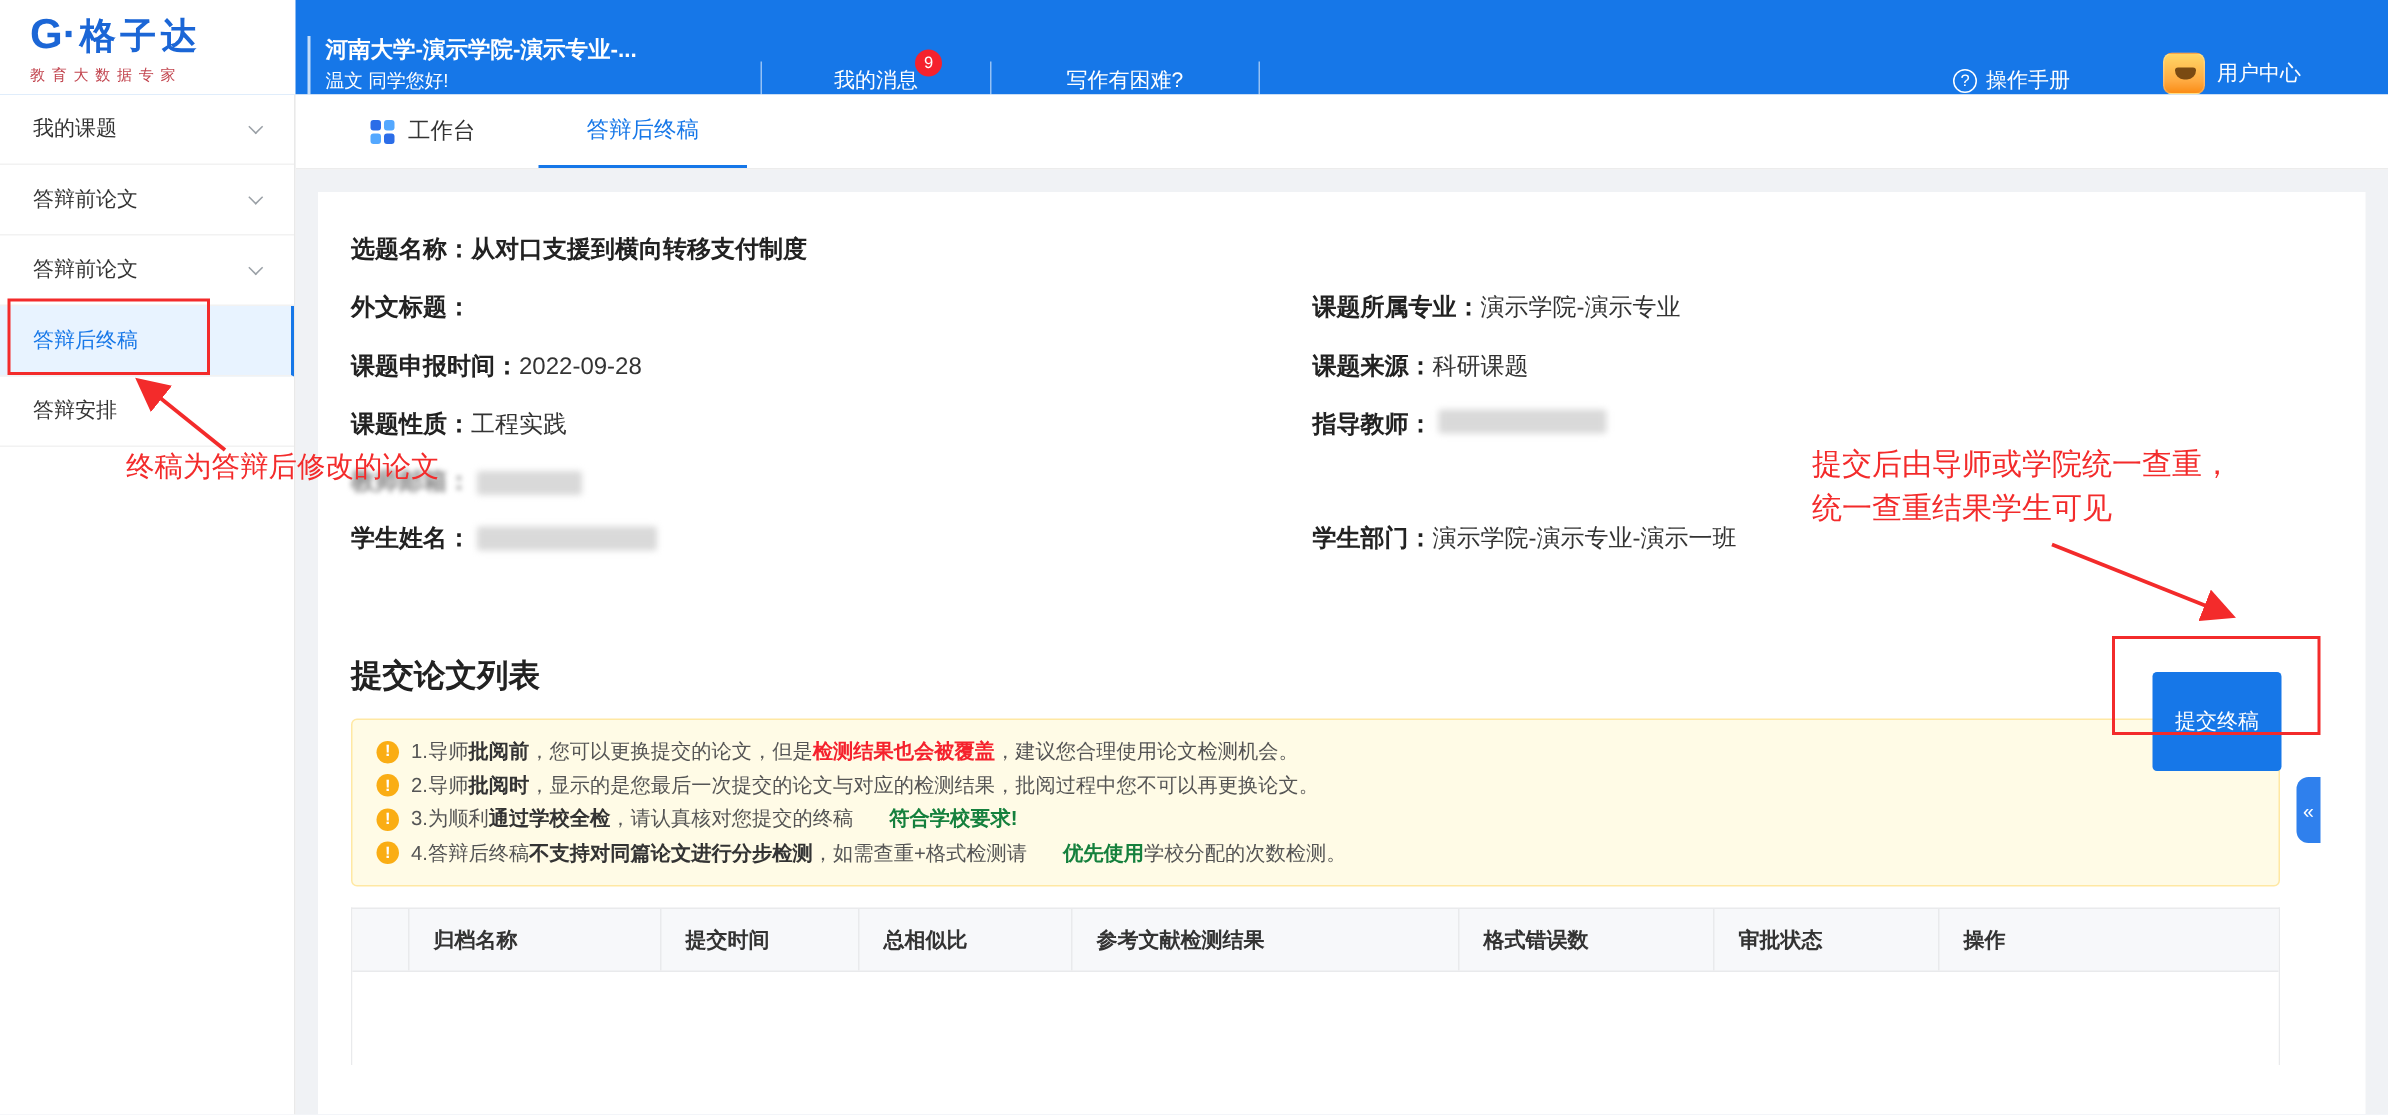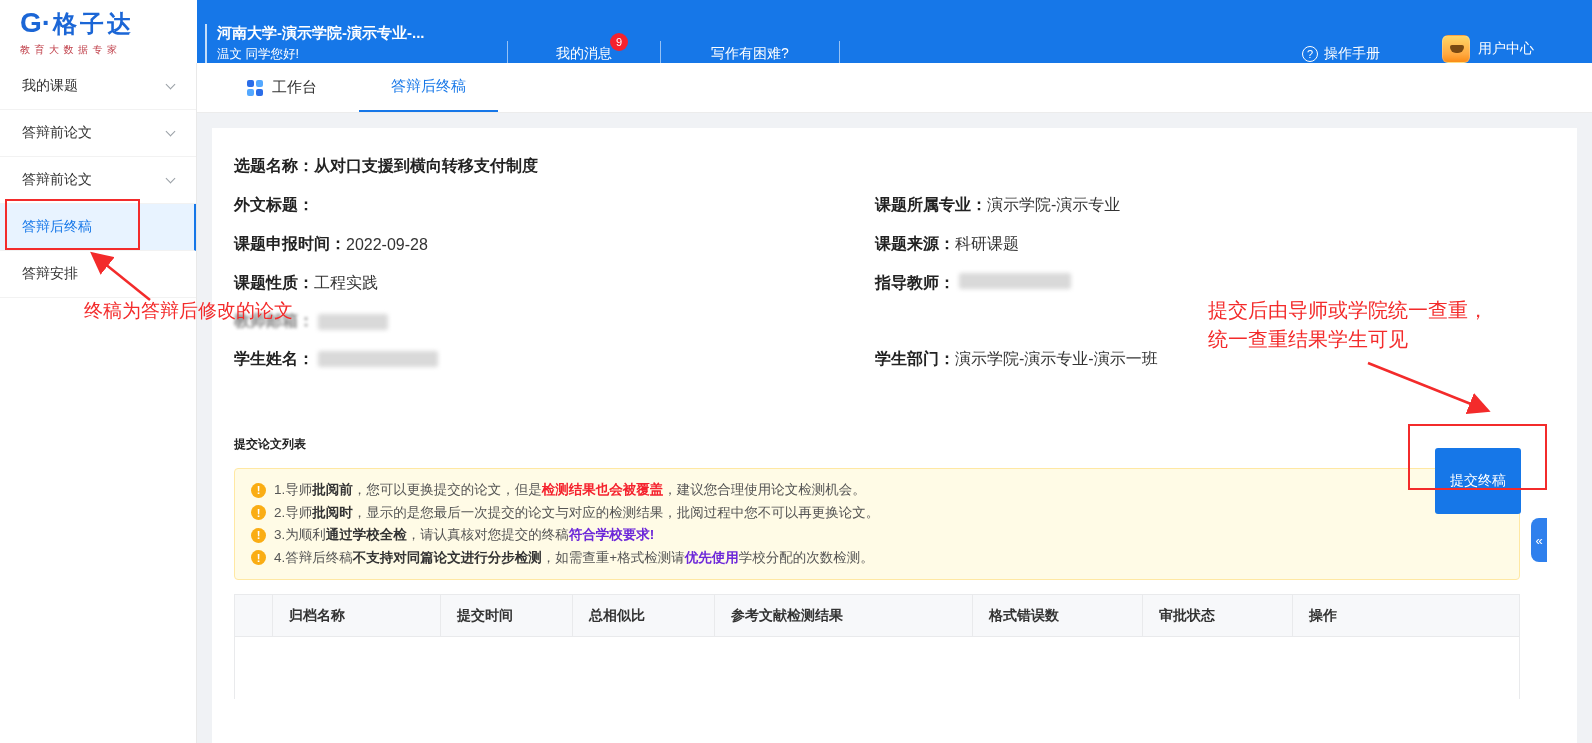--- a/index.html
+++ b/index.html
@@ -78,31 +78,31 @@
     filter:blur(2px); border-radius:2px; margin-left:4px; }
   .redacted-sm { width:70px; }
   .redacted-student { width:120px; }
   .blurred { filter:blur(1.6px); color:#8a8a8a; }
 
   
   .submit-btn { position:absolute; top:320px; right:56px; background:#1677e8; color:#fff; border:none;
     border-radius:3px; font-size:14px; padding:24px 15px; cursor:pointer;
     font-family:"Liberation Sans","DejaVu Sans",sans-serif; }
 
-  .section-title { margin-top:58px; font-size:12px; color:#222; font-weight:bold; }
+  .section-title { margin-top:58px; font-size:21px; color:#222; font-weight:bold; }
 
   
   .notice-box { width:1286px; background:#fffbe6; border:1px solid #ffe8a3; border-radius:4px;
     padding:10px 16px; margin-top:15px; }
   .notice-line { display:flex; align-items:center; gap:8px; font-size:13.5px; color:#555; height:22.5px; }
   .nicon { width:15px; height:15px; border-radius:50%; background:#faad14; color:#fff; font-size:11px;
     font-weight:bold; display:flex; align-items:center; justify-content:center; flex:none; }
   .seg-b { font-weight:bold; color:#333; }
   .seg-br { font-weight:bold; color:#f5222d; }
-  .seg-bo { font-weight:bold; color:#6d28d9; }
+  .seg-bo { font-weight:bold; color:#15803d;margin-left:24px; }
 
   
   .ptable { width:1286px; margin-top:14px; border:1px solid #e9eaec; border-bottom:none; }
   .thead { display:flex; background:#f7f8fa; height:42px; border-bottom:1px solid #e9eaec; }
   .th { display:flex; align-items:center; padding-left:16px; font-size:14px; color:#333;
     font-weight:bold; border-right:1px solid #e9eaec; flex:none; }
   .th:last-child { border-right:none; flex:1; }
   .tbody { height:62px; background:#fff; }
 
   

